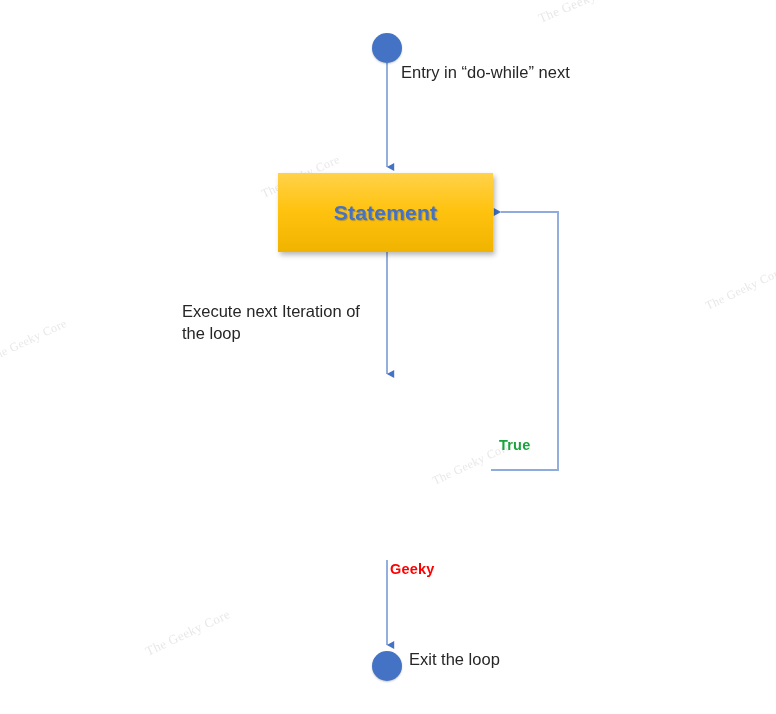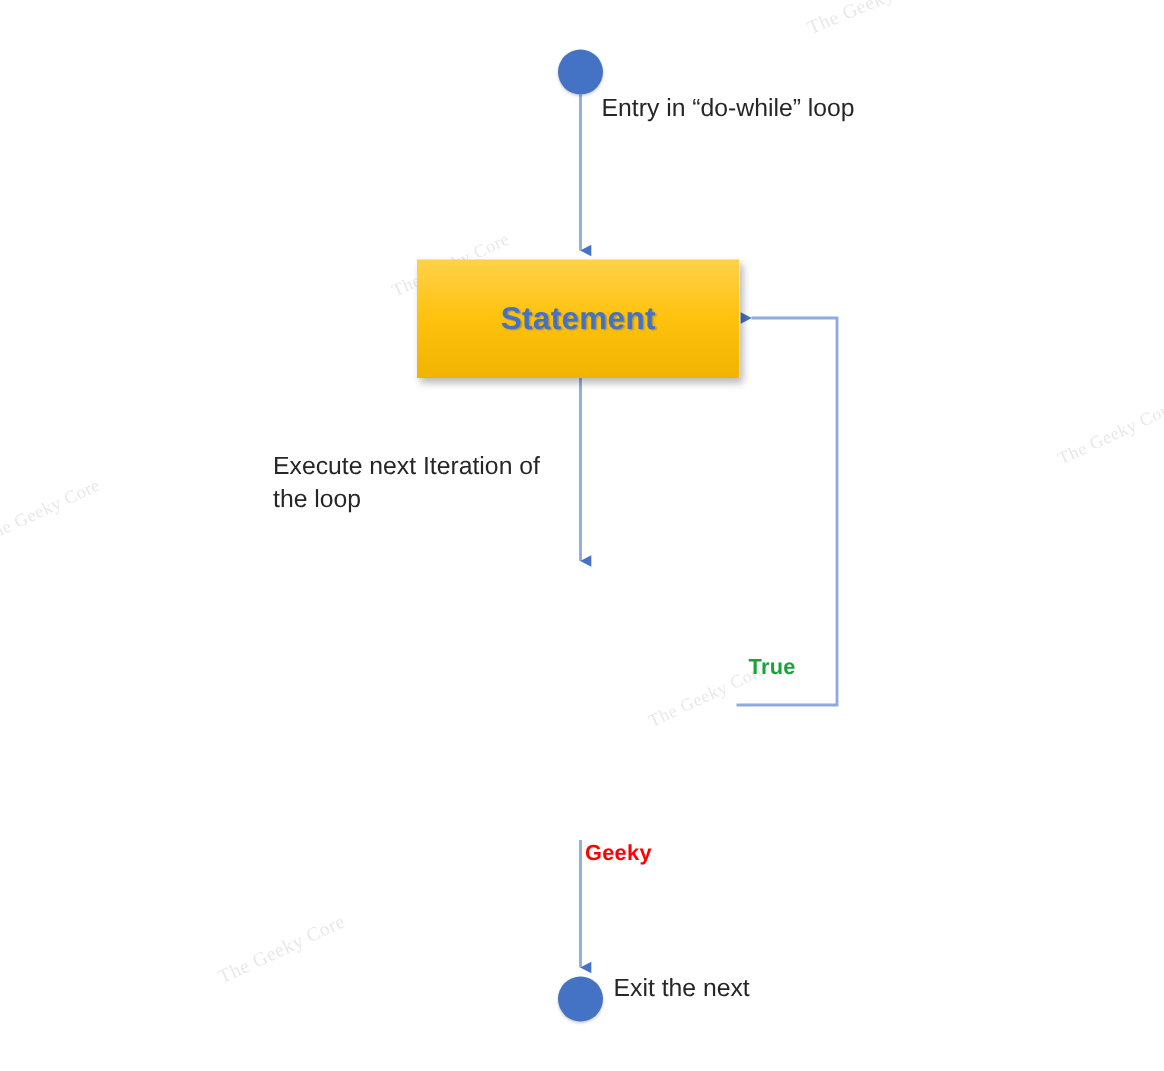--- a/index.html
+++ b/index.html
@@ -135,30 +135,30 @@
 
   <div class="wm" style="left:536px; top:12px;  font-size:13px; transform:rotate(-23deg);">The Geeky Core</div>
   <div class="wm" style="left:259px; top:188px; font-size:12px; transform:rotate(-25deg);">The Geeky Core</div>
   <div class="wm" style="left:-14px; top:352px; font-size:12px; transform:rotate(-25deg);">The Geeky Core</div>
   <div class="wm" style="left:703px; top:300px; font-size:12px; transform:rotate(-25deg);">The Geeky Core</div>
   <div class="wm" style="left:430px; top:475px; font-size:12px; transform:rotate(-25deg);">The Geeky Core</div>
   <div class="wm" style="left:143px; top:645px; font-size:13px; transform:rotate(-25deg);">The Geeky Core</div>
 
   <div class="terminator" style="left:372px; top:33px; width:30px; height:30px;"></div>
 
-  <div class="caption" style="left:401px; top:61px;">Entry in “do-while” loop</div>
+  <div class="caption" style="left:401px; top:61px;">Entry in “do-while” next</div>
 
   <div class="process-box" style="left:278px; top:173px; width:215px; height:79px;">
     <span class="process-label">Statement</span>
   </div>
 
   <div class="caption" style="left:182px; top:300px;">Execute next Iteration of
 the loop</div>
 
 
   <div class="edge-label true" style="left:499px; top:437px;">True</div>
   <div class="edge-label false" style="left:390px; top:561px;">Geeky</div>
 
   <div class="terminator" style="left:372px; top:651px; width:30px; height:30px;"></div>
 
-  <div class="caption" style="left:409px; top:648px;">Exit the next</div>
+  <div class="caption" style="left:409px; top:648px;">Exit the loop</div>
 
 </div>
 
 </body></html>

